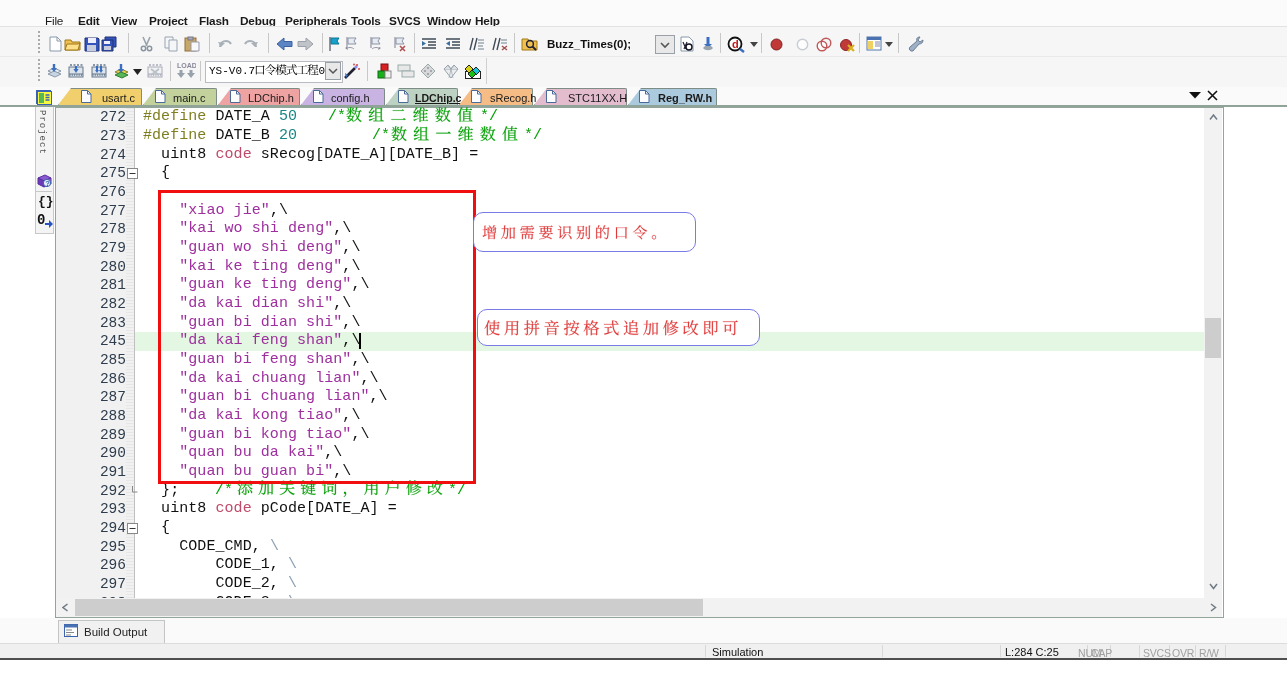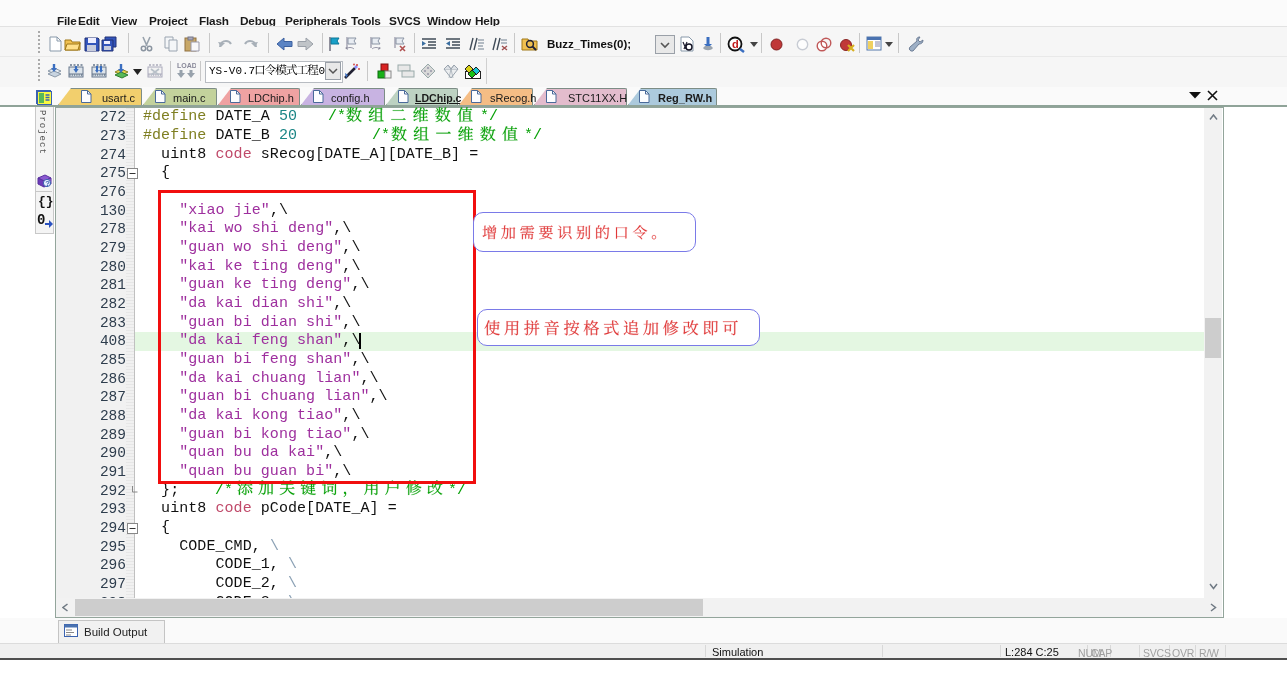--- a/index.html
+++ b/index.html
@@ -7,21 +7,21 @@
 .mono{font-family:"Liberation Mono",monospace;}
 .codeline{position:absolute;left:143px;font-family:"Liberation Mono",monospace;
  font-size:15px;letter-spacing:.06px;line-height:18.66px;white-space:pre;color:#101010;font-weight:normal;}
 .lnum{position:absolute;right:1161px;font-family:"Liberation Mono",monospace;font-size:14.5px;
  line-height:18.66px;color:#2e3d4d;white-space:pre;margin-left:48px;}
 .sep1{position:absolute;top:33px;width:1px;height:20px;background:#c8c8c8;}
 .sep2{position:absolute;top:61px;width:1px;height:20px;background:#c8c8c8;}
 .k{color:#7f7f22} .n{color:#1a8585} .s{color:#9e2f9e} .m{color:#c04a6a} .g{color:#8aa0b4}
 </style></head><body>
 <div class="abs" style="left:0;top:0;width:1287px;height:26px;background:#fbfbfb;"></div>
-<div class="abs" style="left:45px;top:13.5px;font-size:11.8px;color:#1a1a1a;font-weight:bold;letter-spacing:-0.2px;margin-left:12px;">File</div>
+<div class="abs" style="left:45px;top:13.5px;font-size:11.8px;color:#1a1a1a;font-weight:normal;letter-spacing:-0.2px;">File</div>
 <div class="abs" style="left:78px;top:13.5px;font-size:11.8px;color:#1a1a1a;font-weight:bold;letter-spacing:-0.2px;">Edit</div>
 <div class="abs" style="left:111px;top:13.5px;font-size:11.8px;color:#1a1a1a;font-weight:bold;letter-spacing:-0.2px;">View</div>
 <div class="abs" style="left:149px;top:13.5px;font-size:11.8px;color:#1a1a1a;font-weight:bold;letter-spacing:-0.2px;">Project</div>
 <div class="abs" style="left:199px;top:13.5px;font-size:11.8px;color:#1a1a1a;font-weight:bold;letter-spacing:-0.2px;">Flash</div>
 <div class="abs" style="left:240px;top:13.5px;font-size:11.8px;color:#1a1a1a;font-weight:bold;letter-spacing:-0.2px;">Debug</div>
 <div class="abs" style="left:285px;top:13.5px;font-size:11.8px;color:#1a1a1a;font-weight:bold;letter-spacing:-0.2px;">Peripherals</div>
 <div class="abs" style="left:351px;top:13.5px;font-size:11.8px;color:#1a1a1a;font-weight:bold;letter-spacing:-0.2px;">Tools</div>
 <div class="abs" style="left:389px;top:13.5px;font-size:11.8px;color:#1a1a1a;font-weight:bold;letter-spacing:-0.2px;">SVCS</div>
 <div class="abs" style="left:427px;top:13.5px;font-size:11.8px;color:#1a1a1a;font-weight:bold;letter-spacing:-0.2px;">Window</div>
 <div class="abs" style="left:475px;top:13.5px;font-size:11.8px;color:#1a1a1a;font-weight:bold;letter-spacing:-0.2px;">Help</div>
@@ -376,28 +376,28 @@
 <div class="abs" style="left:55px;top:107px;width:1169px;height:511px;background:#fff;border:1px solid #93a59b;box-sizing:border-box;"></div>
 <div class="abs" style="left:56px;top:108px;width:78px;height:490px;background:#f1f1f1;"></div>
 <div class="abs" style="left:134px;top:108px;width:1px;height:490px;background:#c0c0c0;"></div>
 <div class="abs" style="left:126px;top:108px;width:8px;height:490px;background:repeating-linear-gradient(180deg,#e4e4e4 0 1px,transparent 1px 3px);opacity:0.8;"></div>
 <div class="abs" style="left:135px;top:332.3px;width:1069px;height:18.66px;background:#e4f7e2;"></div>
 <div class="lnum" style="top:108.4px;">272</div>
 <div class="lnum" style="top:127.1px;">273</div>
 <div class="lnum" style="top:145.7px;">274</div>
 <div class="lnum" style="top:164.4px;">275</div>
 <div class="lnum" style="top:183.0px;">276</div>
-<div class="lnum" style="top:201.7px;">130</div>
+<div class="lnum" style="top:201.7px;">277</div>
 <div class="lnum" style="top:220.4px;">278</div>
 <div class="lnum" style="top:239.0px;">279</div>
 <div class="lnum" style="top:257.7px;">280</div>
 <div class="lnum" style="top:276.3px;">281</div>
 <div class="lnum" style="top:295.0px;">282</div>
 <div class="lnum" style="top:313.7px;">283</div>
-<div class="lnum" style="top:332.3px;">408</div>
+<div class="lnum" style="top:332.3px;">245</div>
 <div class="lnum" style="top:351.0px;">285</div>
 <div class="lnum" style="top:369.6px;">286</div>
 <div class="lnum" style="top:388.3px;">287</div>
 <div class="lnum" style="top:407.0px;">288</div>
 <div class="lnum" style="top:425.6px;">289</div>
 <div class="lnum" style="top:444.3px;">290</div>
 <div class="lnum" style="top:462.9px;">291</div>
 <div class="lnum" style="top:481.6px;">292</div>
 <div class="lnum" style="top:500.3px;">293</div>
 <div class="lnum" style="top:518.9px;">294</div>

